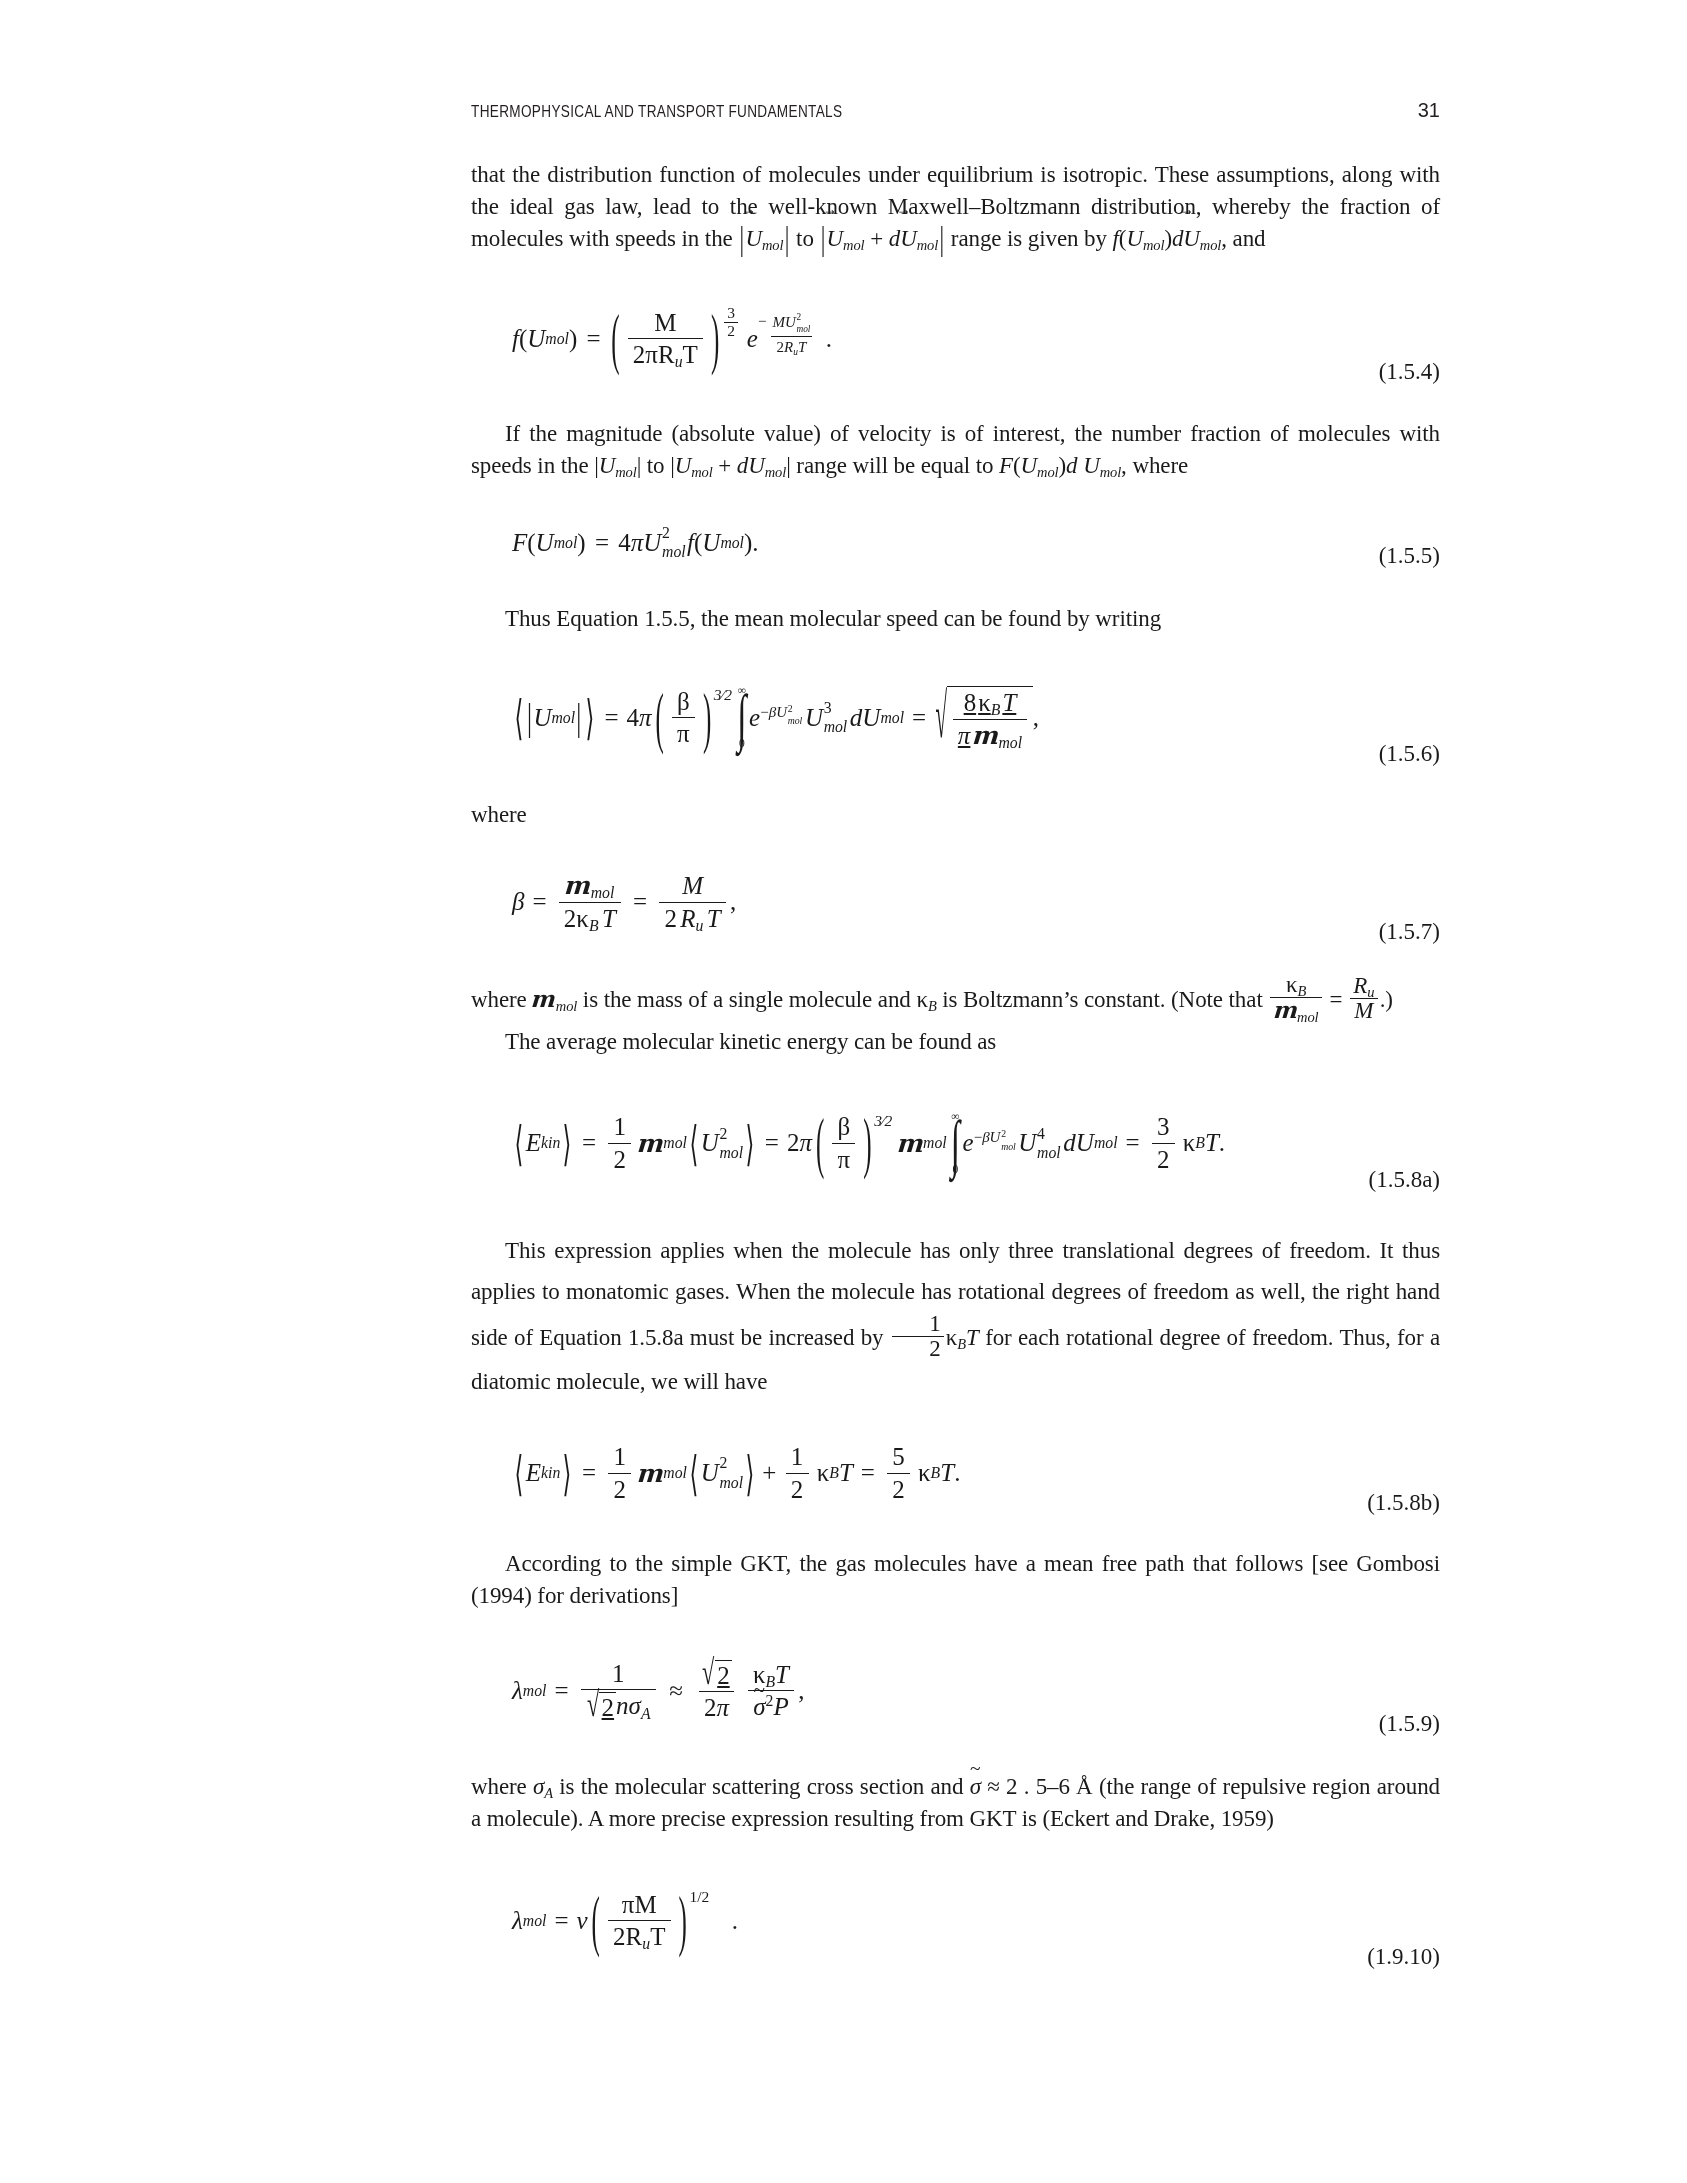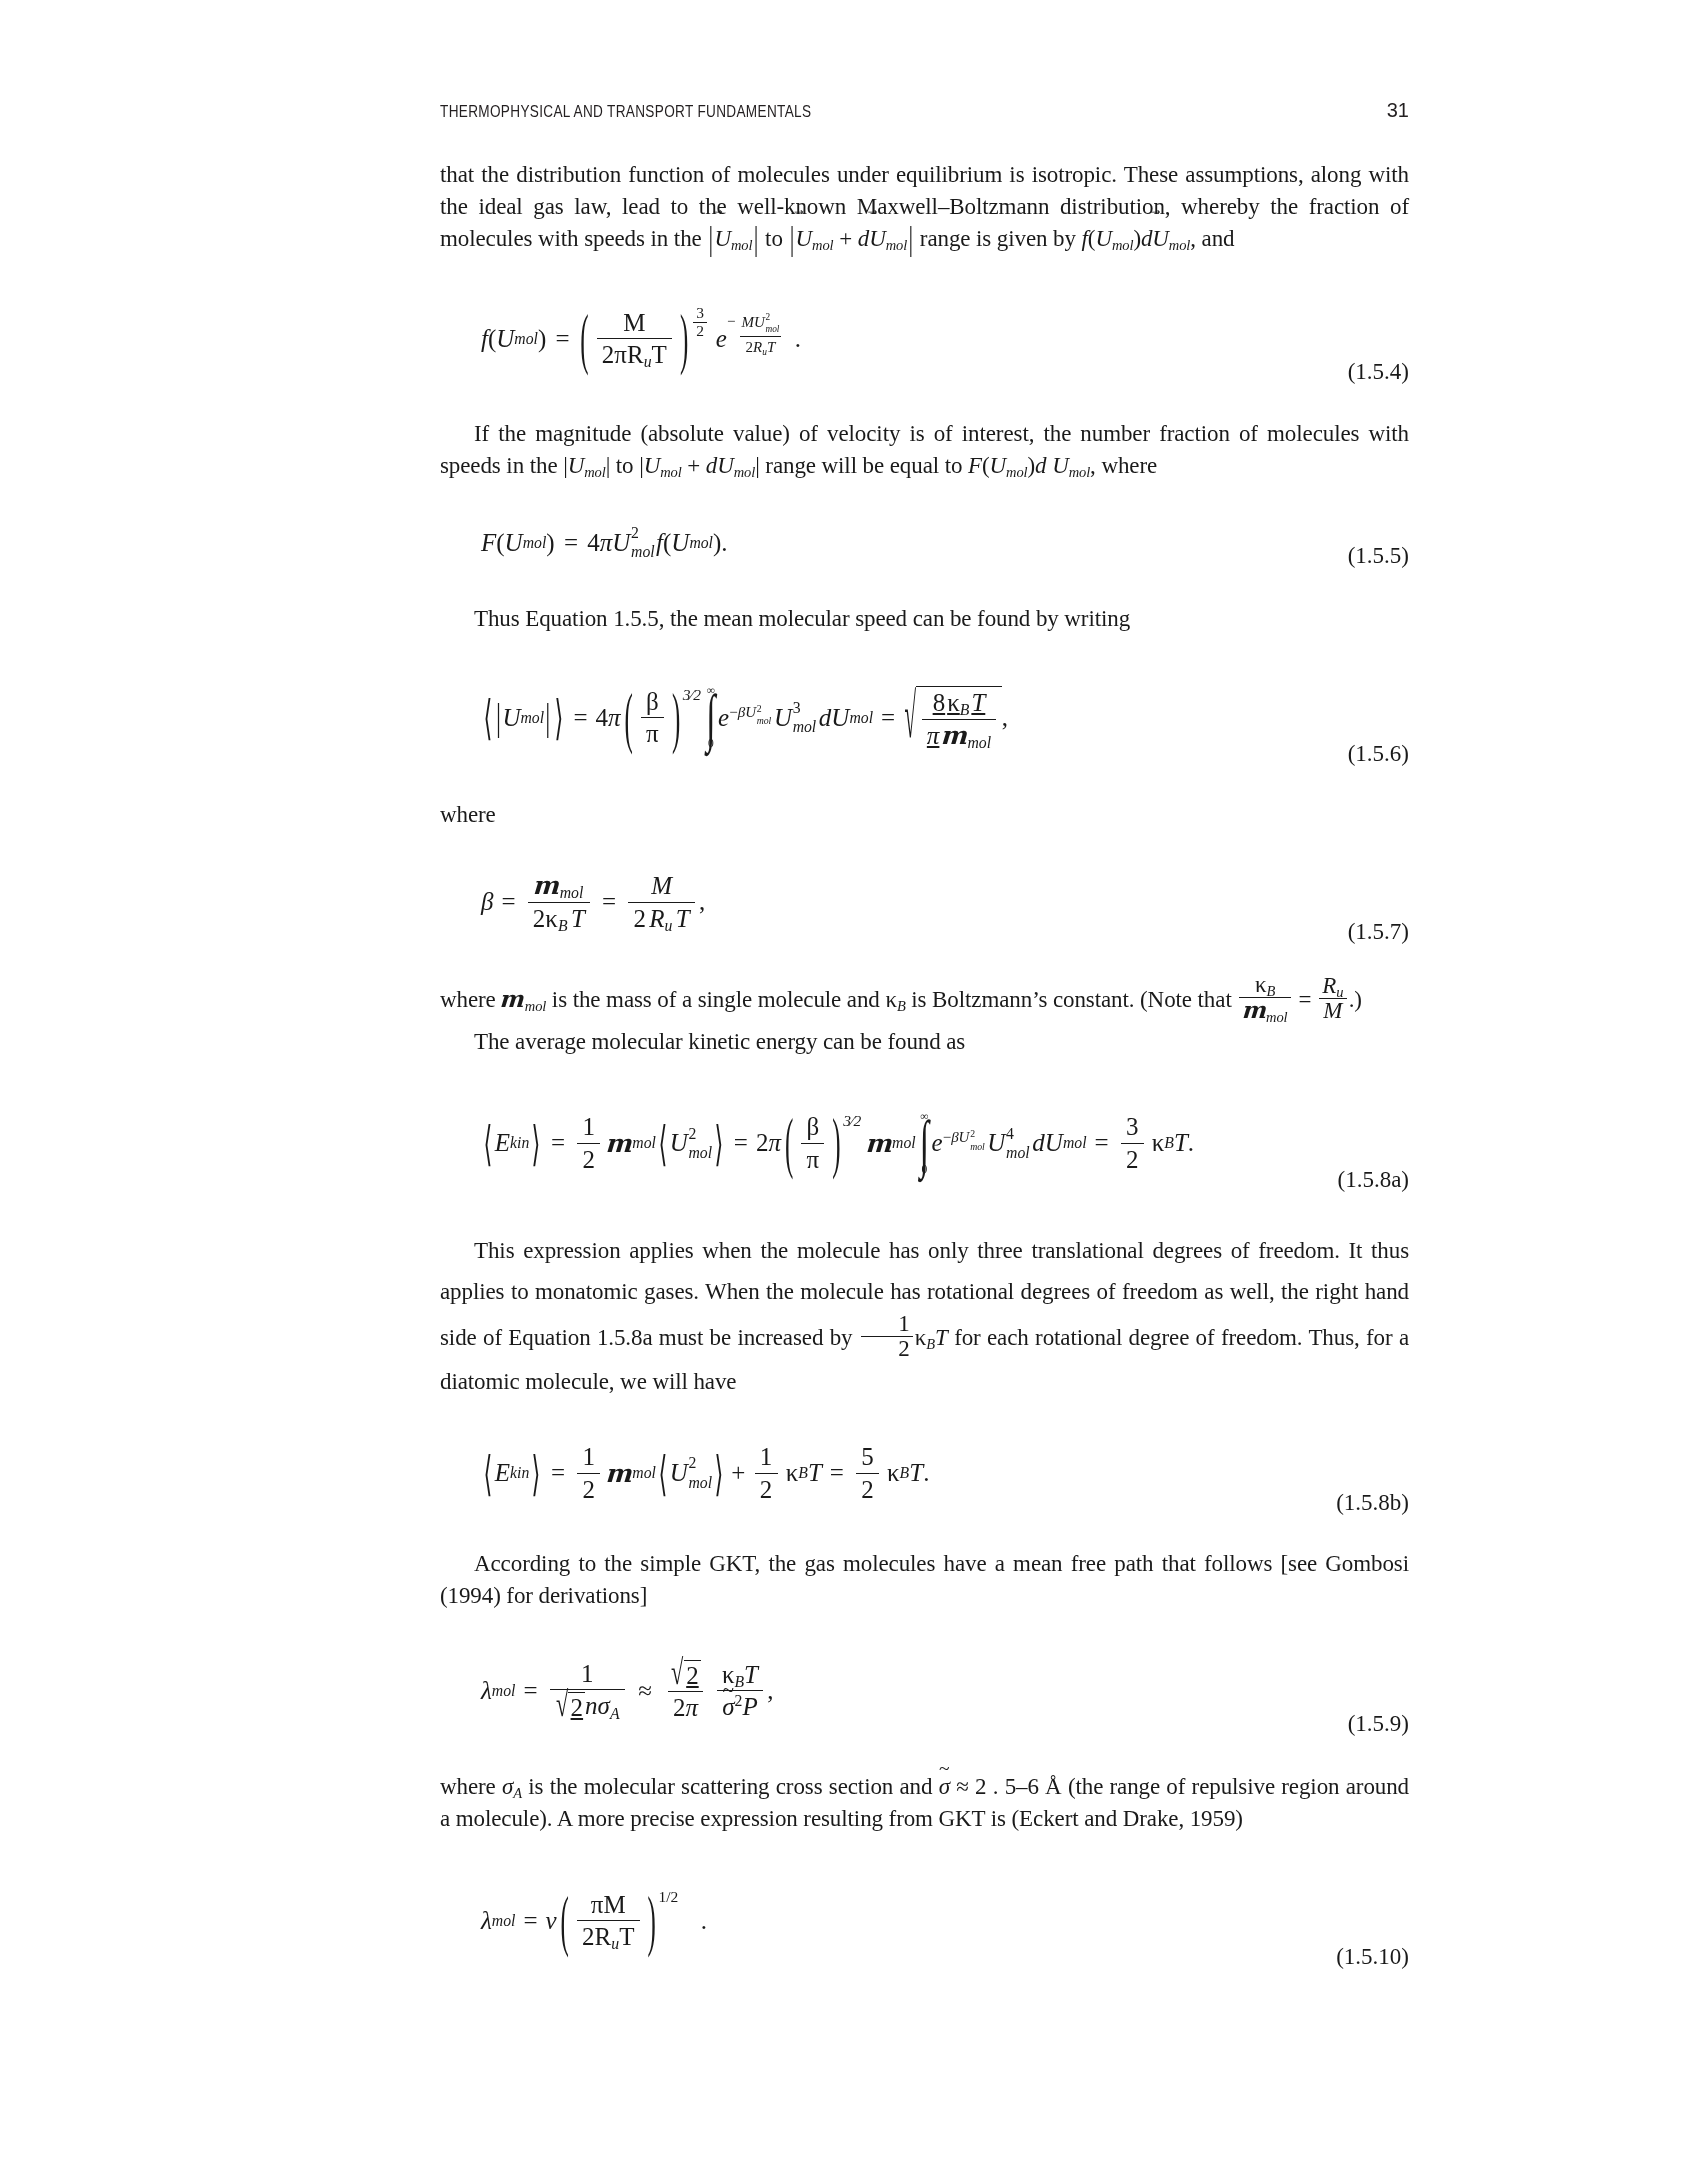--- a/index.html
+++ b/index.html
@@ -17,21 +17,21 @@
   .page {
     position: relative;
     width: 1687px;
     height: 2183px;
     box-sizing: border-box;
     padding: 0;
     overflow: hidden;
   }
   .content {
     position: absolute;
-    left: 440px;
+    left: 471px;
     top: 99px;
     width: 969px;
   }
 
   
   .running-head {
     display: flex;
     justify-content: space-between;
     align-items: baseline;
     height: 40px;
@@ -571,18 +571,18 @@
           <span class="frac">
             <span class="num"><span>π</span><span>M</span></span>
             <span class="den"><span class="up">2</span><span>R</span><sub>u</sub><span>T</span></span>
           </span>
         </span>
         <span class="pr">)</span>
         <span class="pexp" style="margin-top:-0.2em;"><span class="up">1</span><span class="up">/</span><span class="up">2</span></span>
       </span>
       <span class="up" style="margin-left:22.5px;">.</span>
     </div>
-    <div class="eqnum">(1.5.10)</div>
+    <div class="eqnum">(1.9.10)</div>
   </div>
 
  </div>
 </div>
 
 
 </body></html>

